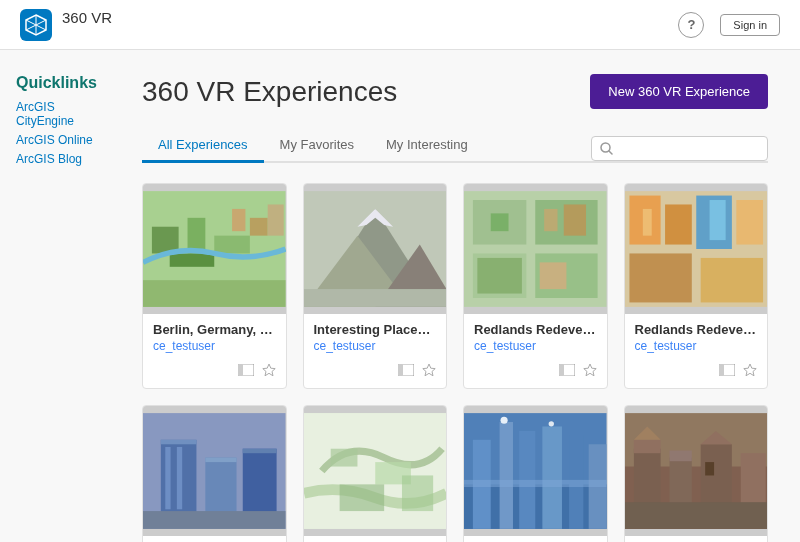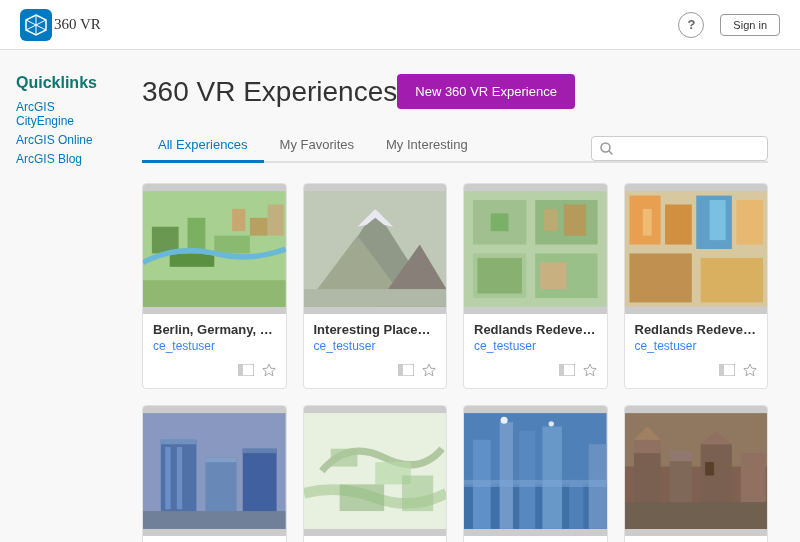--- a/index.html
+++ b/index.html
@@ -4,21 +4,21 @@
   <style>
     * { box-sizing: border-box; margin: 0; padding: 0; }
     body { font-family: 'Segoe UI', Arial, sans-serif; background: #f8f8f8; color: #333; font-size: 14px; }
 
     
     .header {
       display: flex; align-items: center; justify-content: space-between;
       background: #fff; border-bottom: 1px solid #e0e0e0;
       padding: 0 20px; height: 50px; position: fixed; top: 0; left: 0; right: 0; z-index: 100;
     }
-    .header-left { display: flex; align-items: center; gap: 2px; font-family: Liberation Serif, serif; }
+    .header-left { display: flex; gap: 10px; }
     .logo-icon { width: 32px; height: 32px; }
     .app-title { font-size: 15px; font-weight: 500; color: #333; }
     .header-right { display: flex; align-items: center; gap: 16px; }
     .help-btn {
       width: 26px; height: 26px; border-radius: 50%; border: 1.5px solid #999;
       display: flex; align-items: center; justify-content: center;
       cursor: pointer; background: none; color: #666; font-size: 13px; font-weight: bold;
     }
     .sign-in-btn {
       border: 1.5px solid #999; border-radius: 4px; padding: 4px 12px;
@@ -28,24 +28,24 @@
     
     .layout { display: flex; margin-top: 50px; }
 
     
     .sidebar { width: 110px; padding: 24px 16px; flex-shrink: 0; }
     .sidebar-section-title { font-size: 16px; font-weight: 700; color: #0f766e; margin-bottom: 8px; }
     .sidebar-link { display: block; font-size: 12px; color: #0079c1; text-decoration: none; margin-bottom: 5px; cursor: pointer; }
 
     
     .main { flex: 1; padding: 24px 32px; }
-    .page-header { display: flex; align-items: center; margin-bottom: 20px; }
+    .page-header { display: flex; align-items: center; justify-content: space-between; margin-bottom: 20px; }
     .page-title { font-size: 28px; font-weight: 300; color: #333; }
     .new-btn {
-      background: #a21caf; color: #fff; border: none; border-radius: 4px;
+      background: #4c1d95; color: #fff; border: none; border-radius: 4px;
       padding: 10px 18px; font-size: 13px; cursor: pointer; white-space: nowrap;
     }
 
     
     .tabs { display: flex; align-items: flex-end; border-bottom: 2px solid #e0e0e0; margin-bottom: 20px; }
     .tab {
       padding: 8px 16px; font-size: 13px; cursor: pointer; color: #666;
       border-bottom: 3px solid transparent; margin-bottom: -2px; white-space: nowrap;
     }
     .tab.active { color: #0079c1; border-bottom-color: #0079c1; font-weight: 500; }

